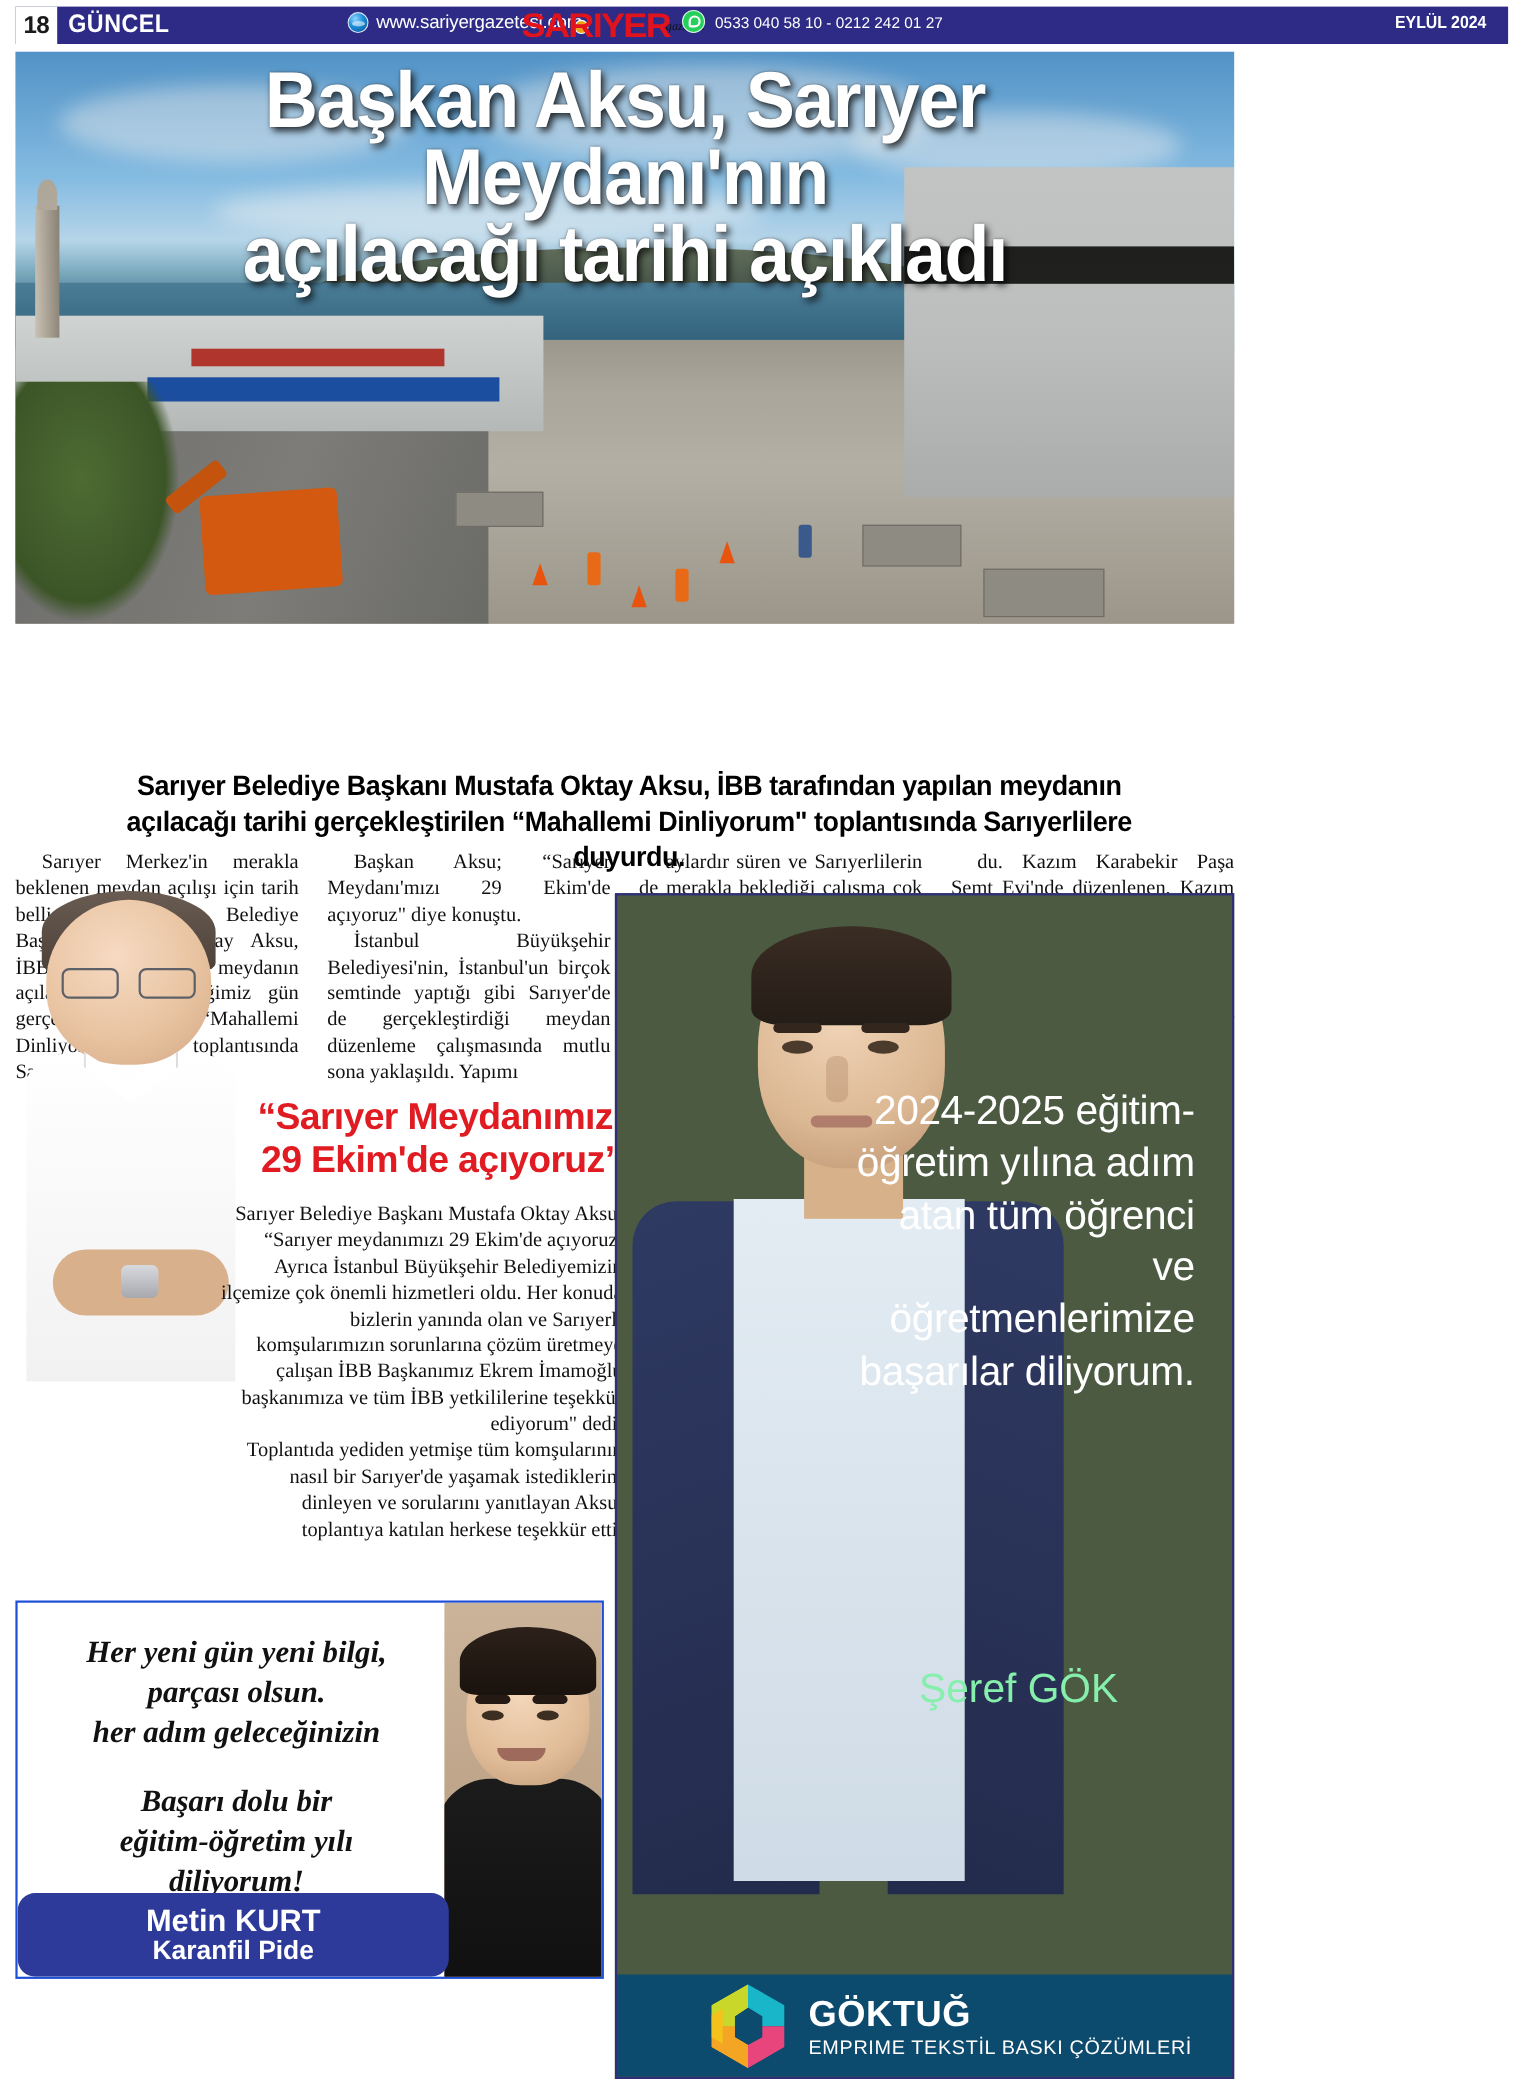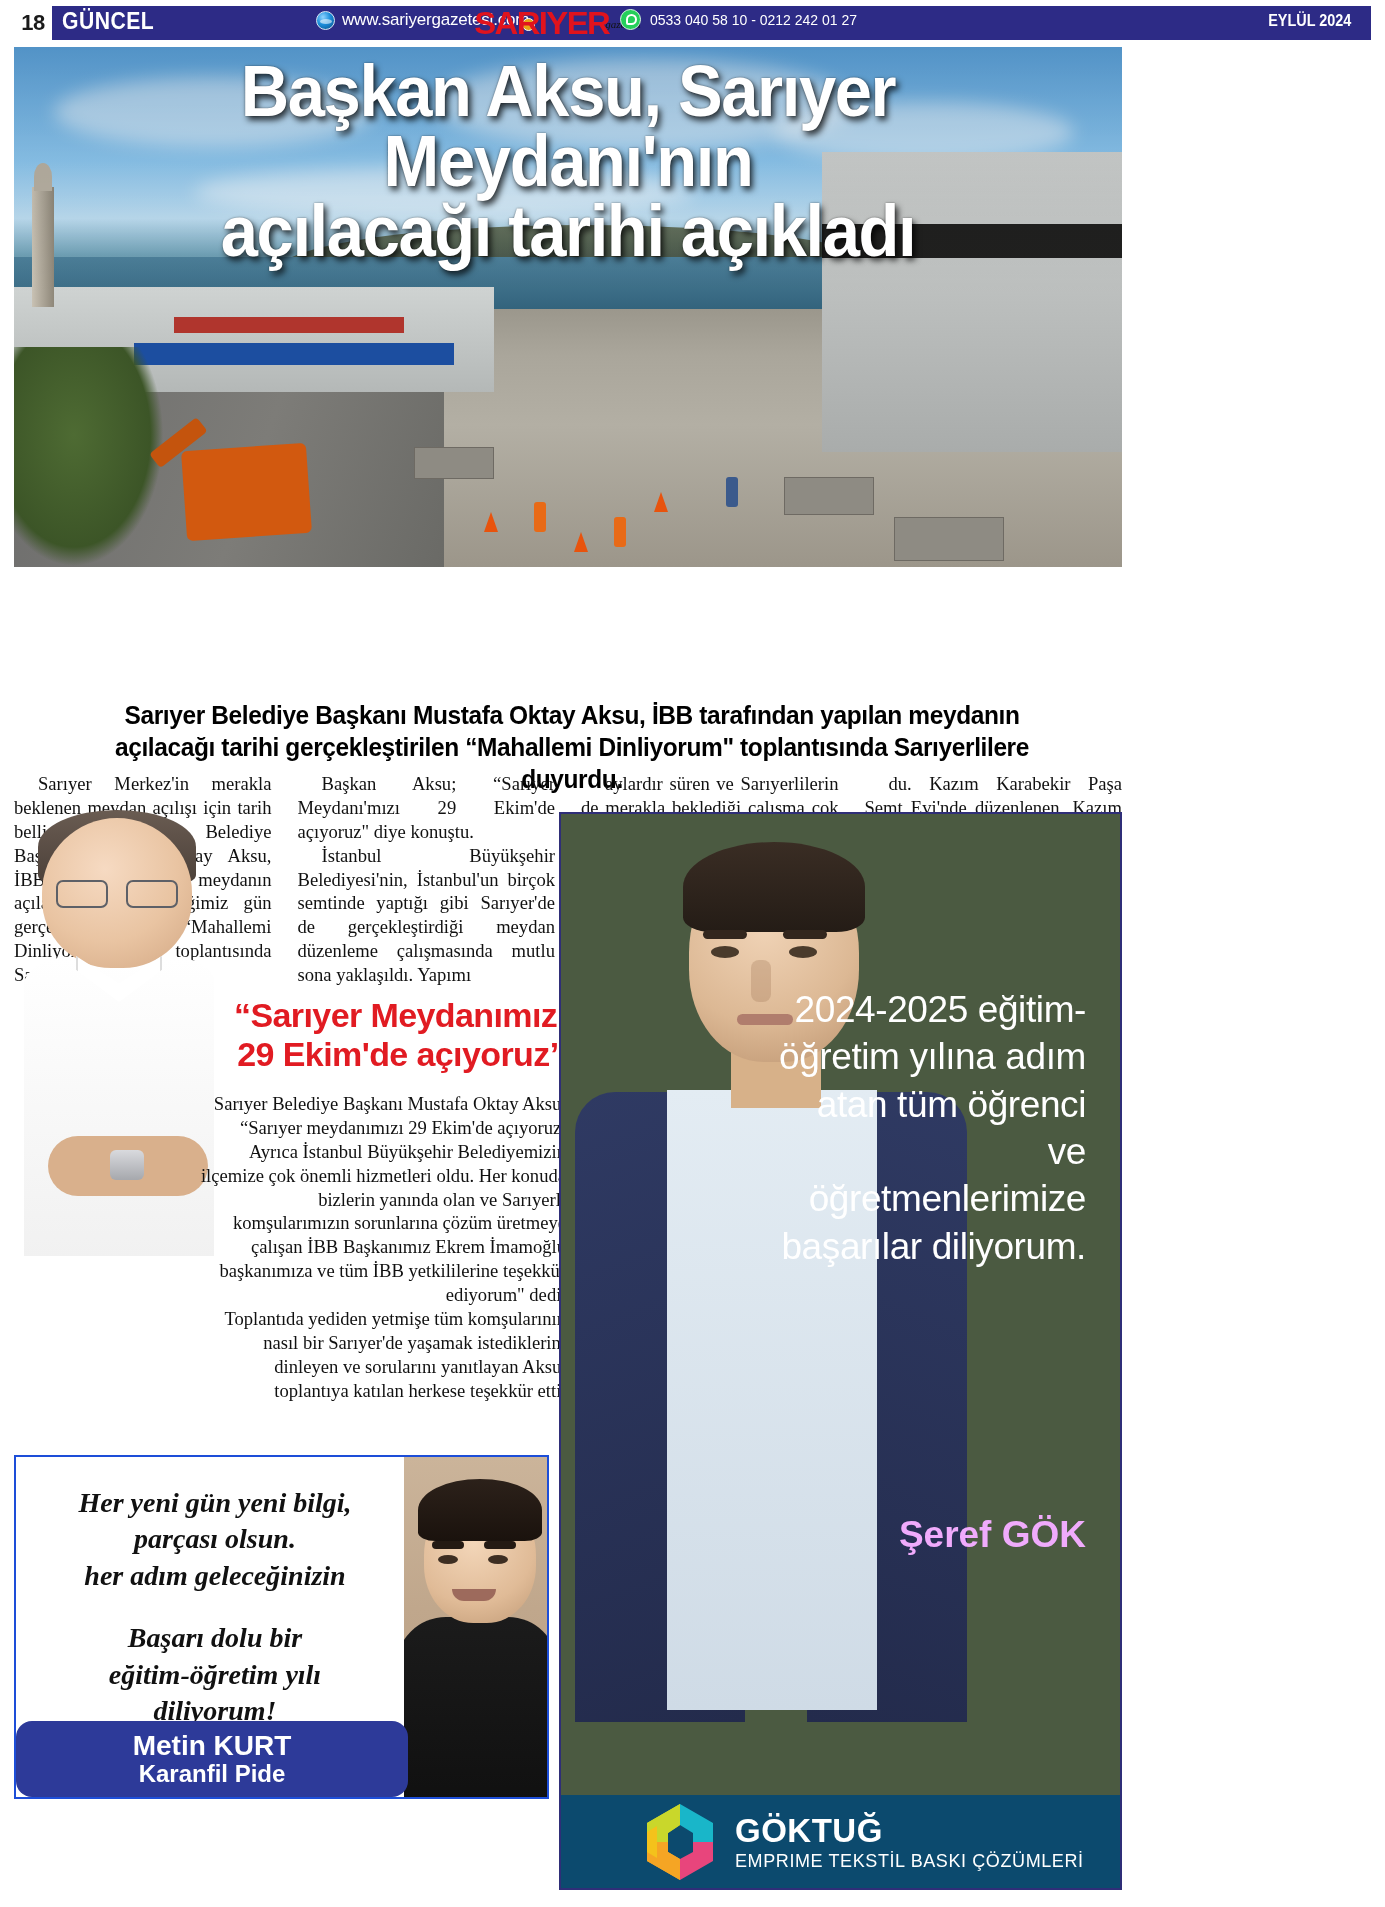--- a/index.html
+++ b/index.html
@@ -313,21 +313,21 @@
     background: linear-gradient(200deg,#2f3a63,#232b4c);
     border-radius:0 40px 0 0;
   }
   .ga-text {
     position:absolute; right:34px; top:172px; width:310px;
     color:#ffffff; font-size:37px; line-height:1.28; text-align:right;
     font-weight:normal; letter-spacing:-0.4px;
   }
   .ga-name {
     position:absolute; right:34px; top:700px; width:320px;
-    color:#f0abfc; font-size:37px; font-weight:bold; text-align:right;
+    color:#86efac; font-size:37px; font-weight:normal; text-align:center;
   }
   .ga-logobar {
     position:absolute; left:0; bottom:0; width:100%; height:93px;
     background:#0c4a6e; display:flex; align-items:center; padding-left:82px; gap:18px;
   }
   .gok-hex { position:relative; width:74px; height:80px; flex:none; }
   .gok-hex svg { width:74px; height:80px; display:block; }
   .gok-txt .t1 {
     color:#ffffff; font-size:33px; font-weight:bold; letter-spacing:0.5px; line-height:1;
   }

